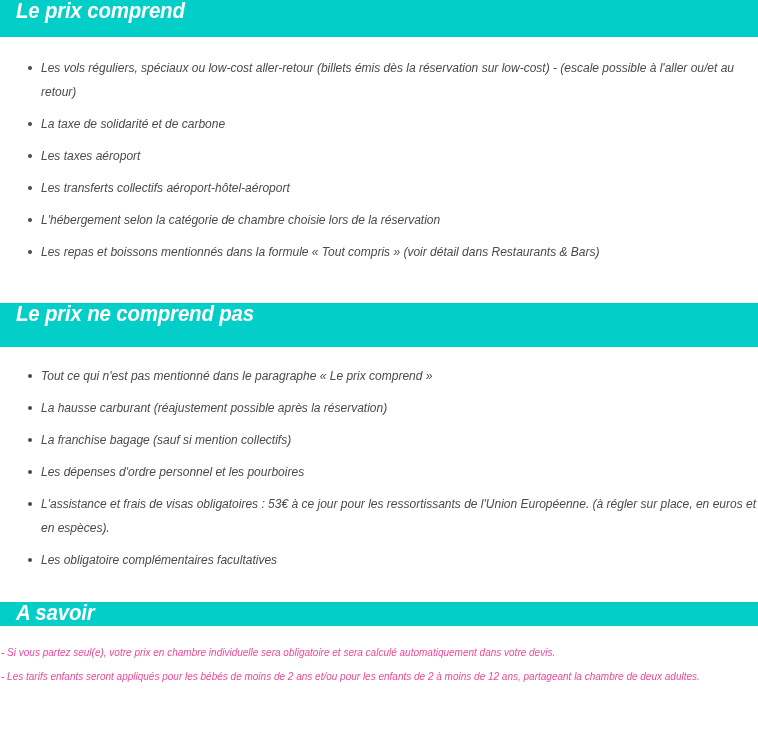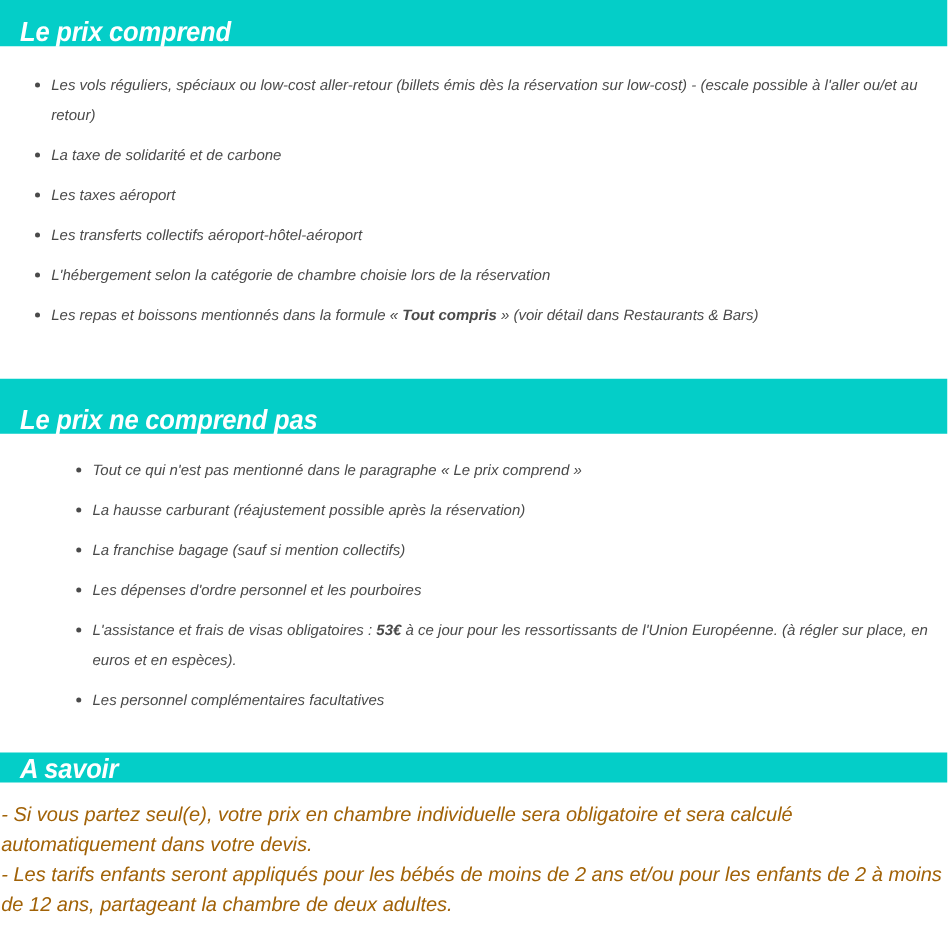--- a/index.html
+++ b/index.html
@@ -20,21 +20,21 @@
     height: 755px;
     overflow: hidden;
   }
 
   
   .section-bar {
     box-sizing: border-box;
     width: 758px;
     background: #04cec8;
     display: flex;
-    align-items: flex-end;
+    align-items: flex-start;
     padding: 0 0 0 16px;
   }
   .section-bar .bar-title {
     color: #ffffff;
     font-family: "Liberation Sans", sans-serif;
     font-style: italic;
     font-weight: bold;
     font-size: 22px;
     line-height: 22px;
     letter-spacing: -0.2px;
@@ -47,21 +47,21 @@
   #bar-prix-ne-comprend-pas { height: 44px; margin-top: 39px; }
   #bar-a-savoir { height: 24px; margin-top: 30px; }
 
   
   .bullet-list {
     list-style: none;
     margin: 0;
     padding: 0;
   }
   #list-prix-comprend { margin-top: 19px; }
-  #list-prix-ne-comprend-pas { margin-top: 17px; padding-left: 33px; }
+  #list-prix-ne-comprend-pas { margin-top: 17px; }
 
   .bullet-item {
     position: relative;
     box-sizing: border-box;
     padding-left: 41px;
     padding-right: 2px;
     margin-bottom: 8px;
     font-family: "Liberation Sans", sans-serif;
     font-style: italic;
     font-size: 12px;
@@ -77,35 +77,35 @@
     position: absolute;
     left: 28px;
     top: 10px;
     width: 4px;
     height: 4px;
     border-radius: 50%;
     background: #4a4a4a;
   }
   .bullet-item b,
   .bullet-item .strong {
-    font-weight: bold;
+    font-weight: normal;
     font-style: italic;
   }
 
   
   #block-a-savoir {
     margin-top: 15px;
     padding: 0 2px 0 1px;
   }
   .note-line {
     font-family: "Liberation Sans", sans-serif;
     font-style: italic;
-    font-size: 16px;
+    font-size: 10px;
     line-height: 24px;
-    color: #a16207;
+    color: #ec4899;
     margin: 0;
   }
   .note-line + .note-line { margin-top: 0; }
 </style>
 </head>
 <body>
 
 <div class="page">
 
   <div class="section-bar" id="bar-prix-comprend">
@@ -147,21 +147,21 @@
     <li class="bullet-item">
       <span>La franchise bagage (sauf si mention collectifs)</span><span class="strong"></span><span></span>
     </li>
     <li class="bullet-item">
       <span>Les dépenses d'ordre personnel et les pourboires</span><span class="strong"></span><span></span>
     </li>
     <li class="bullet-item wrap">
       <span>L'assistance et frais de visas obligatoires : </span><span class="strong">53€</span><span> à ce jour pour les ressortissants de l'Union Européenne.  (à régler sur place, en euros et en espèces).</span>
     </li>
     <li class="bullet-item">
-      <span>Les personnel complémentaires facultatives</span><span class="strong"></span><span></span>
+      <span>Les obligatoire complémentaires facultatives</span><span class="strong"></span><span></span>
     </li>
   </ul>
 
   <div class="section-bar" id="bar-a-savoir">
     <span class="bar-title">A savoir</span>
   </div>
 
   <div id="block-a-savoir">
     <p class="note-line">- Si vous partez seul(e), votre prix en chambre individuelle sera obligatoire et sera calculé automatiquement dans votre devis.</p>
     <p class="note-line">- Les tarifs enfants seront appliqués pour les bébés de moins de 2 ans et/ou pour les enfants de 2 à moins de 12 ans, partageant la chambre de deux adultes.</p>

